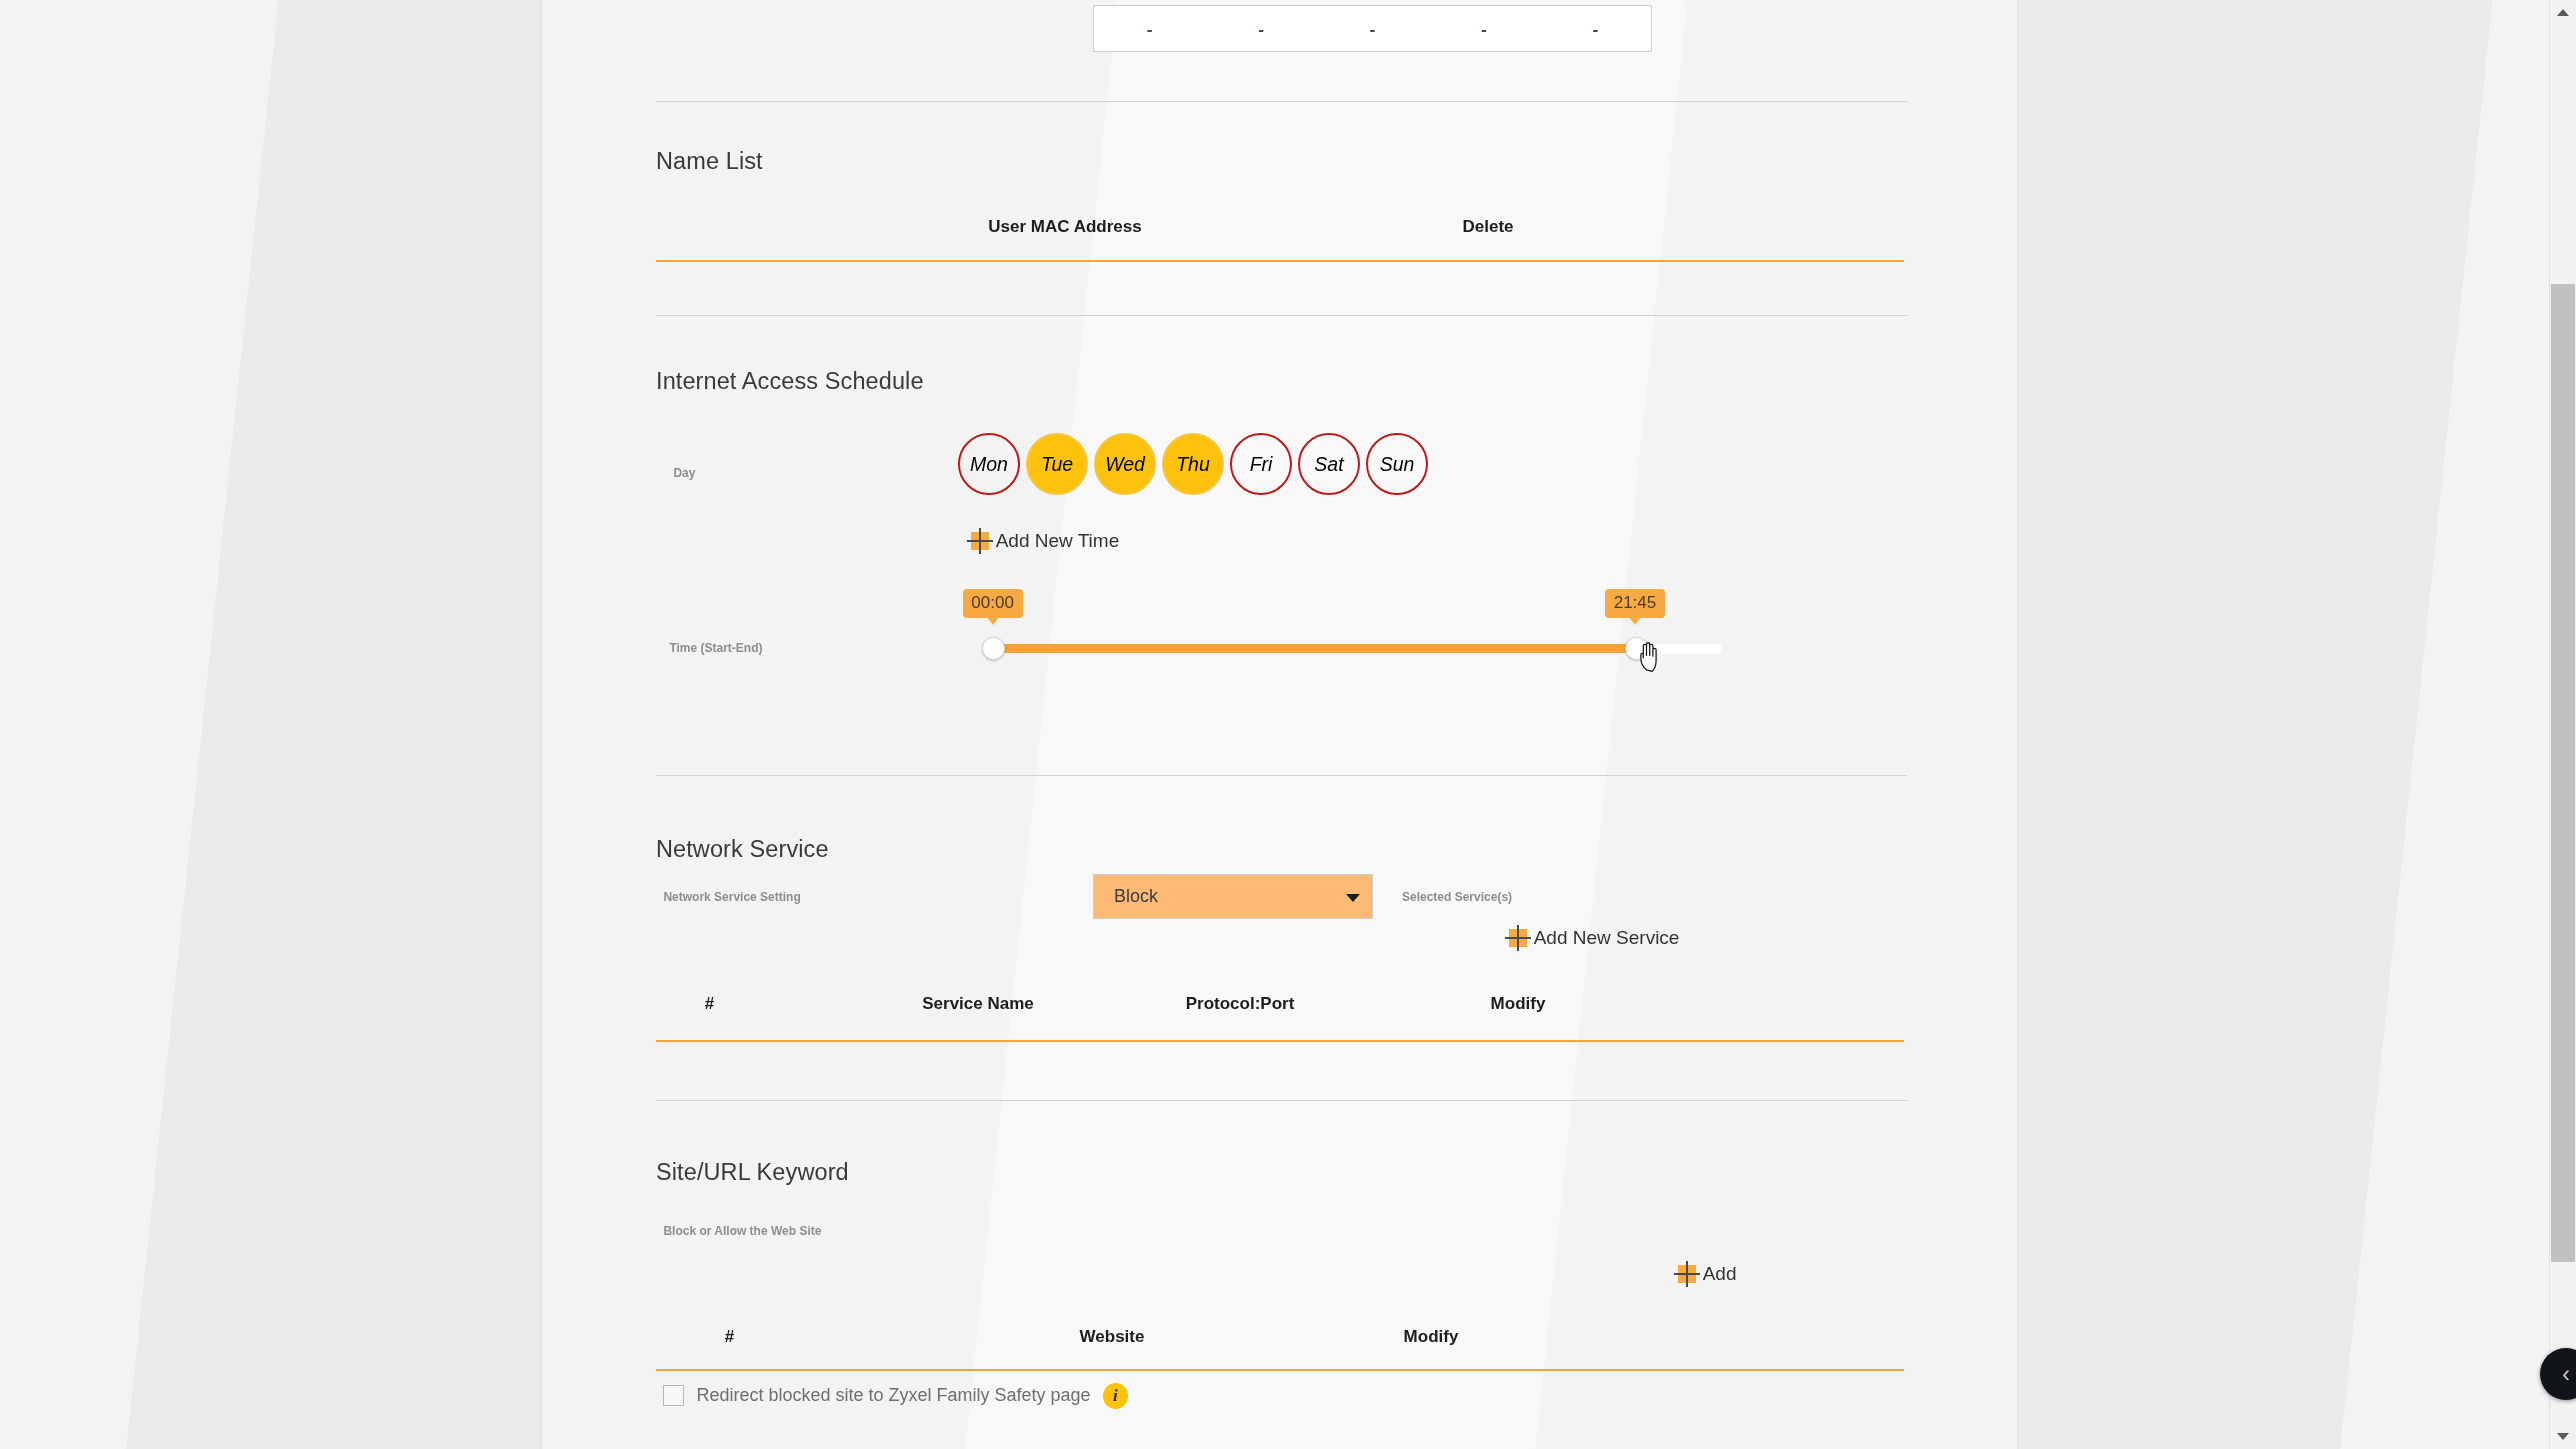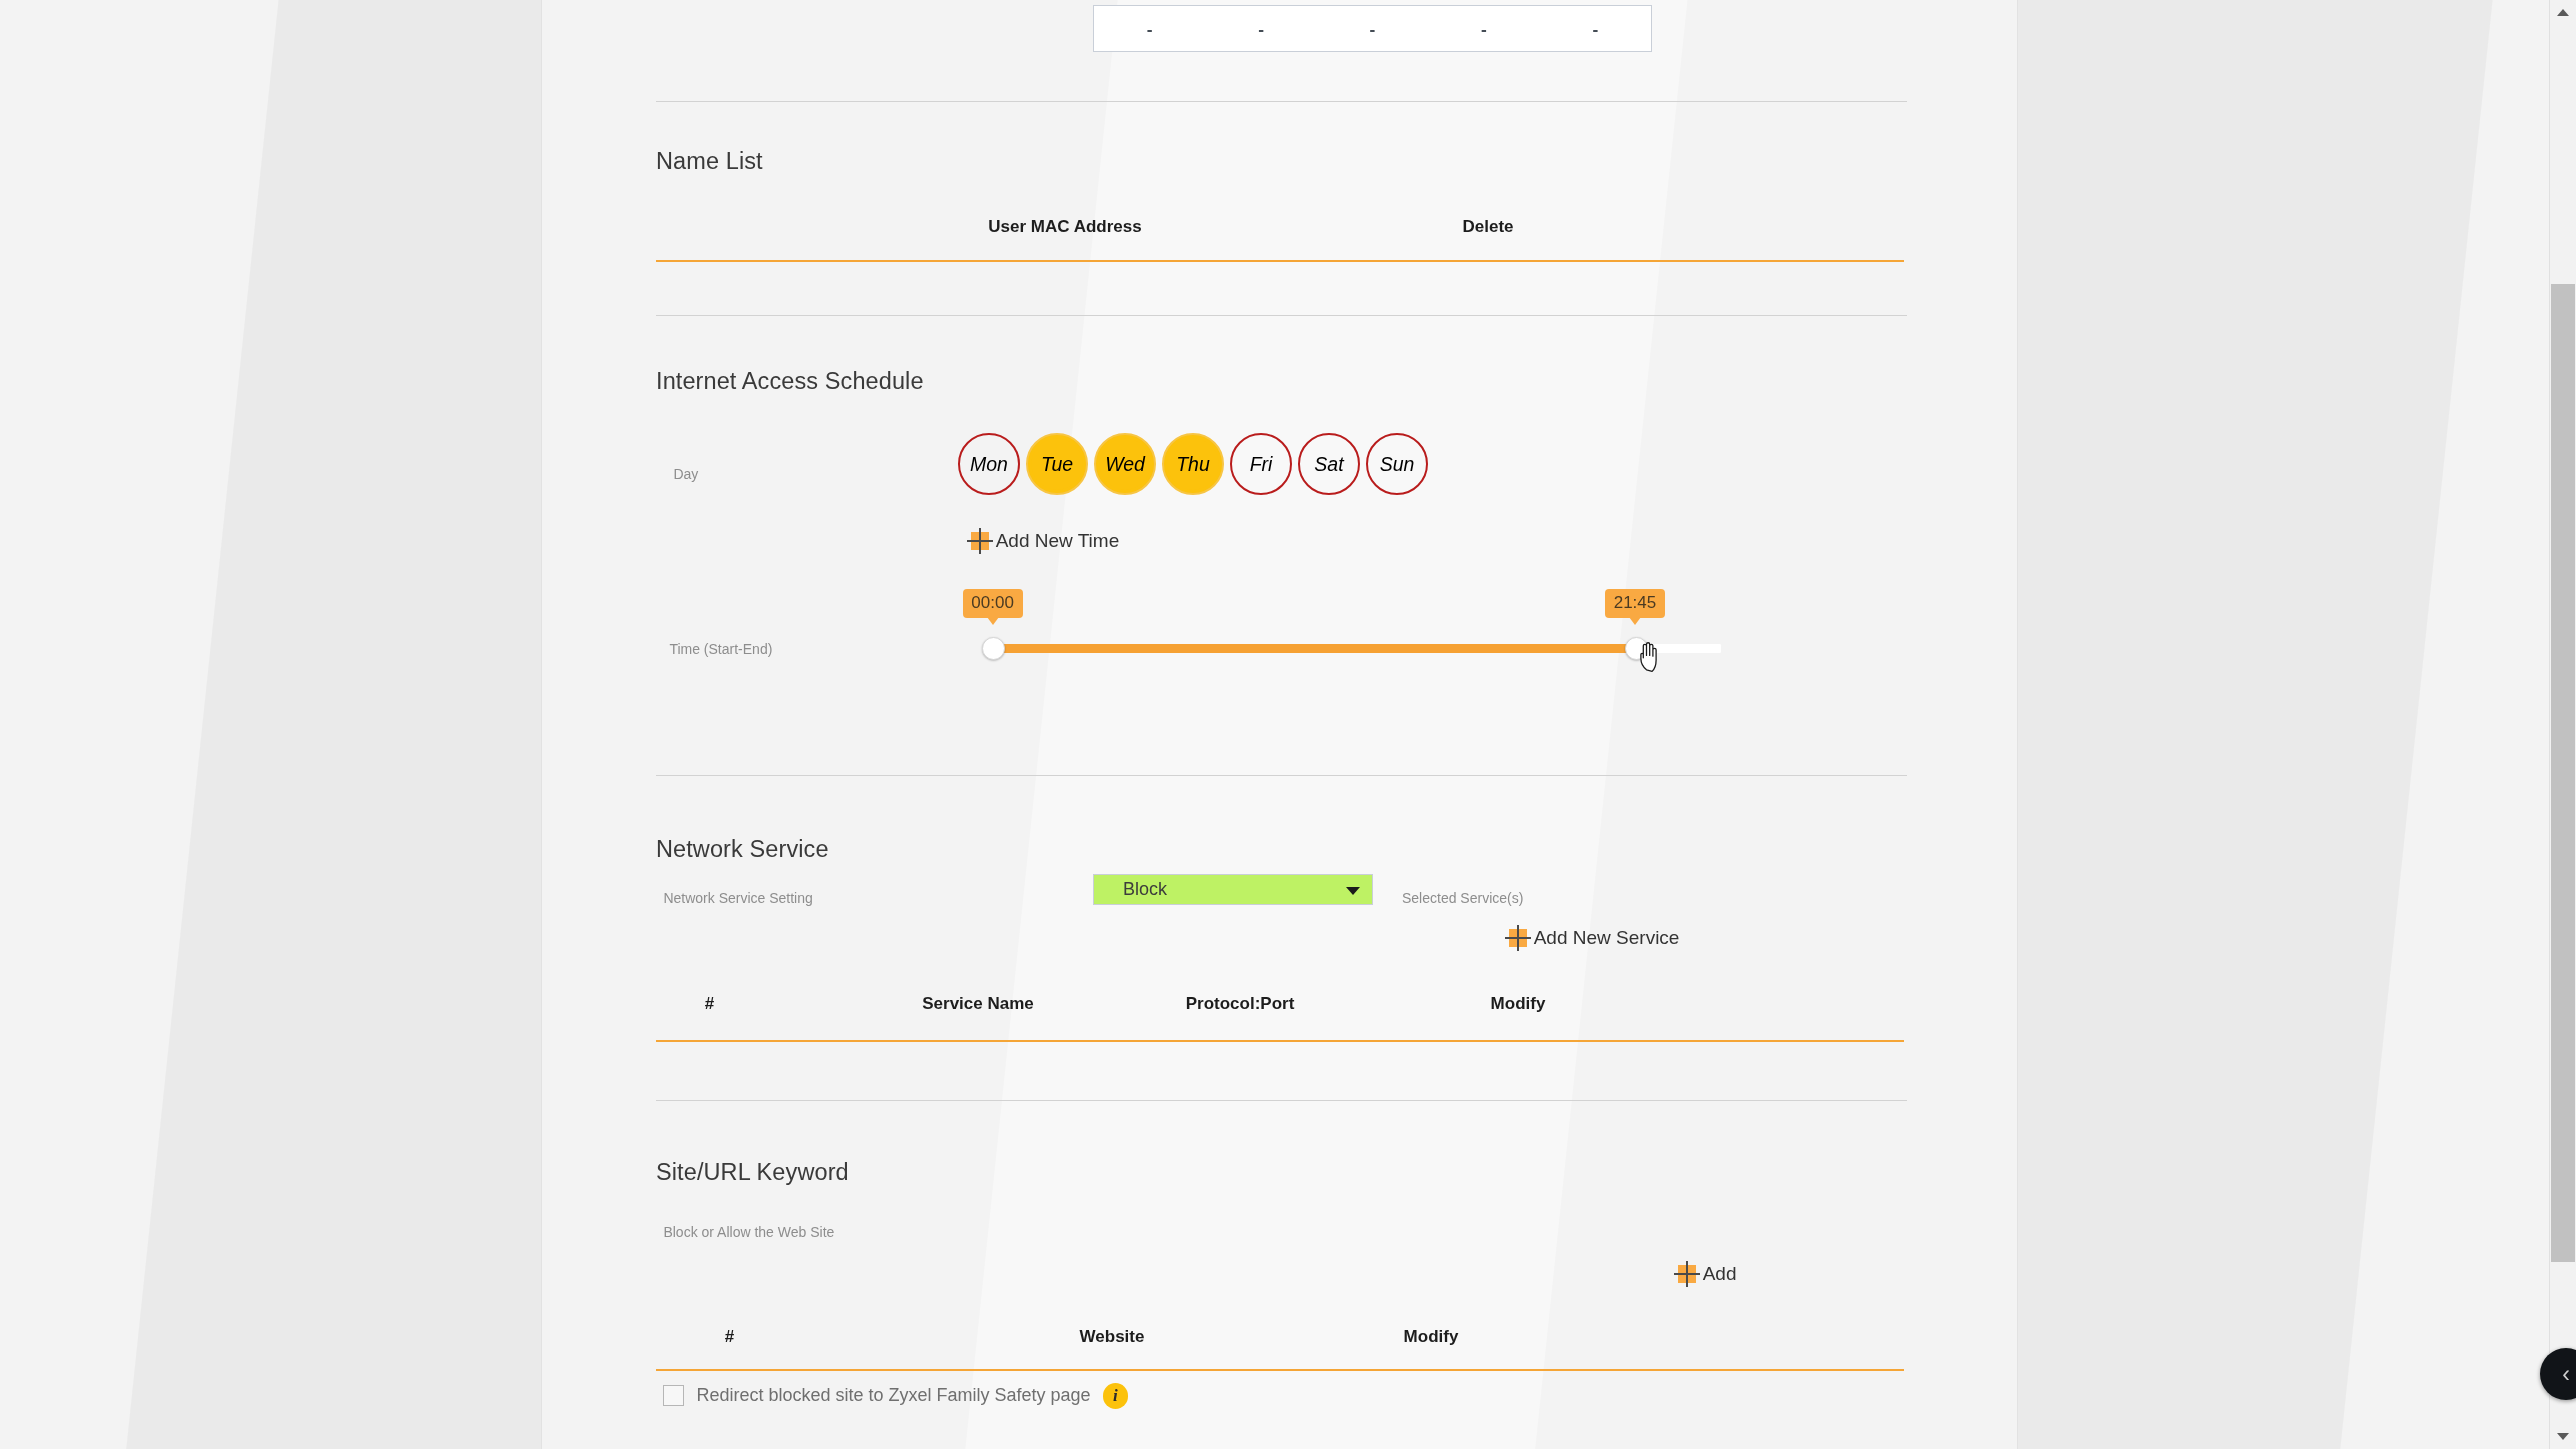--- a/index.html
+++ b/index.html
@@ -60,21 +60,21 @@
   }
 
   .hr-light { height: 0.7px; background: #d2d2d2; width: 1251px; }
   .hr-orange { height: 2px; background: #f5a536; }
 
   .sec-title {
     font-size: 23.5px; font-weight: 400; color: #3a3a3a;
     letter-spacing: 0.1px;
   }
   .field-label {
-    font-size: 14px; color: #8d8d8d; font-weight: 400;
+    font-size: 12px; color: #8d8d8d; font-weight: 700;
   }
   .col-head {
     font-size: 17px; font-weight: 700; color: #1d1d1d;
     text-align: center;
   }
 
   
   #mac-box {
     position: absolute; left: 437px; top: 5.4px;
     width: 559px; height: 47px;
@@ -177,23 +177,23 @@
     position: absolute; left: 1637px; top: 641px;
     width: 27px; height: 32px; pointer-events: none;
   }
 
   #ias-divider { position: absolute; left: 0px; top: 775px; width: 1251px; }
 
   
   #ns-title { position: absolute; left: 0px; top: 820px; margin-top: 16px; }
   #ns-label { position: absolute; left: 7.4px; top: 890px; }
   .select-box {
-    background: #bef264; border: 1.3px solid #c9cfd8;
-    height: 31px; display: flex; align-items: center;
-    padding-left: 29px; font-size: 18px; color: #3c3c3c;
+    background: #fdba74; border: 1.3px solid #c9cfd8;
+    height: 45px; display: flex; align-items: center;
+    padding-left: 20px; font-size: 18px; color: #3c3c3c;
     cursor: pointer; position: relative;
   }
   .select-box .caret {
     position: absolute; right: 12px; top: 50%;
     margin-top: -2.7px;
     width: 0; height: 0;
     border-left: 7.4px solid transparent;
     border-right: 7.4px solid transparent;
     border-top: 8.7px solid #1b1b1b;
   }

